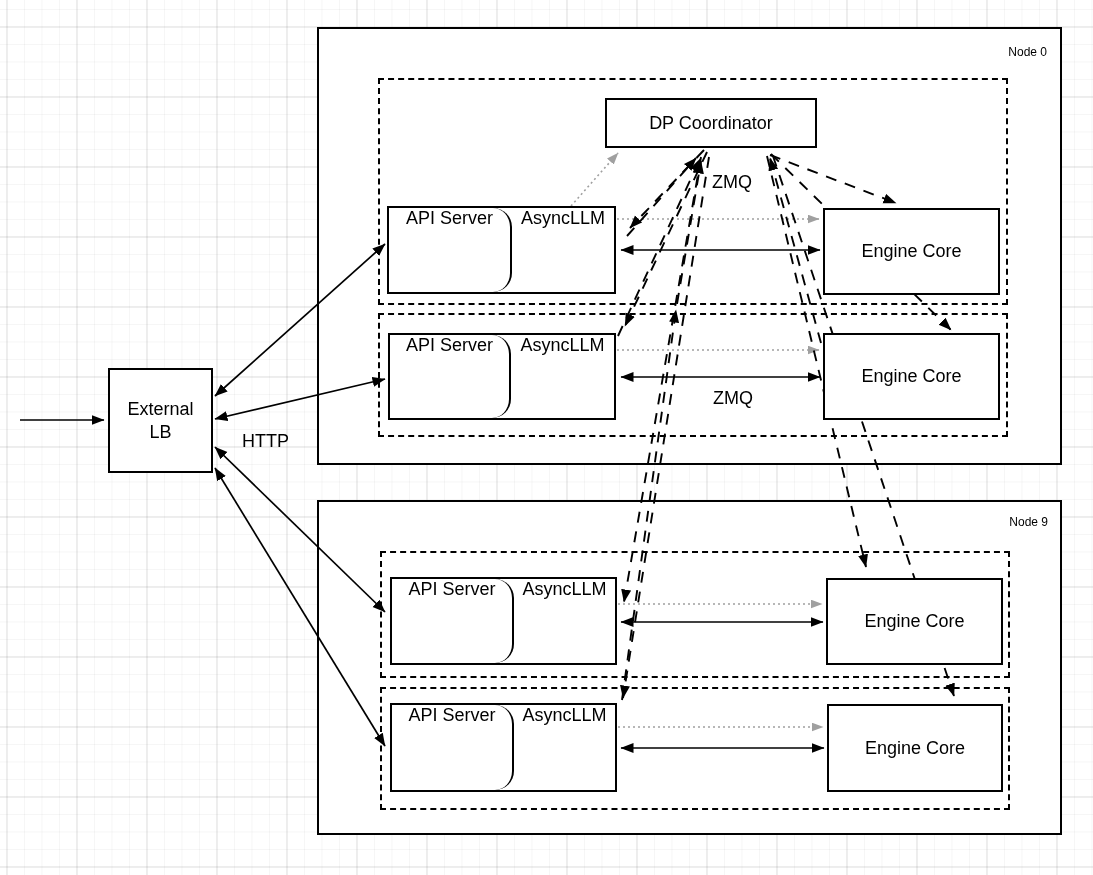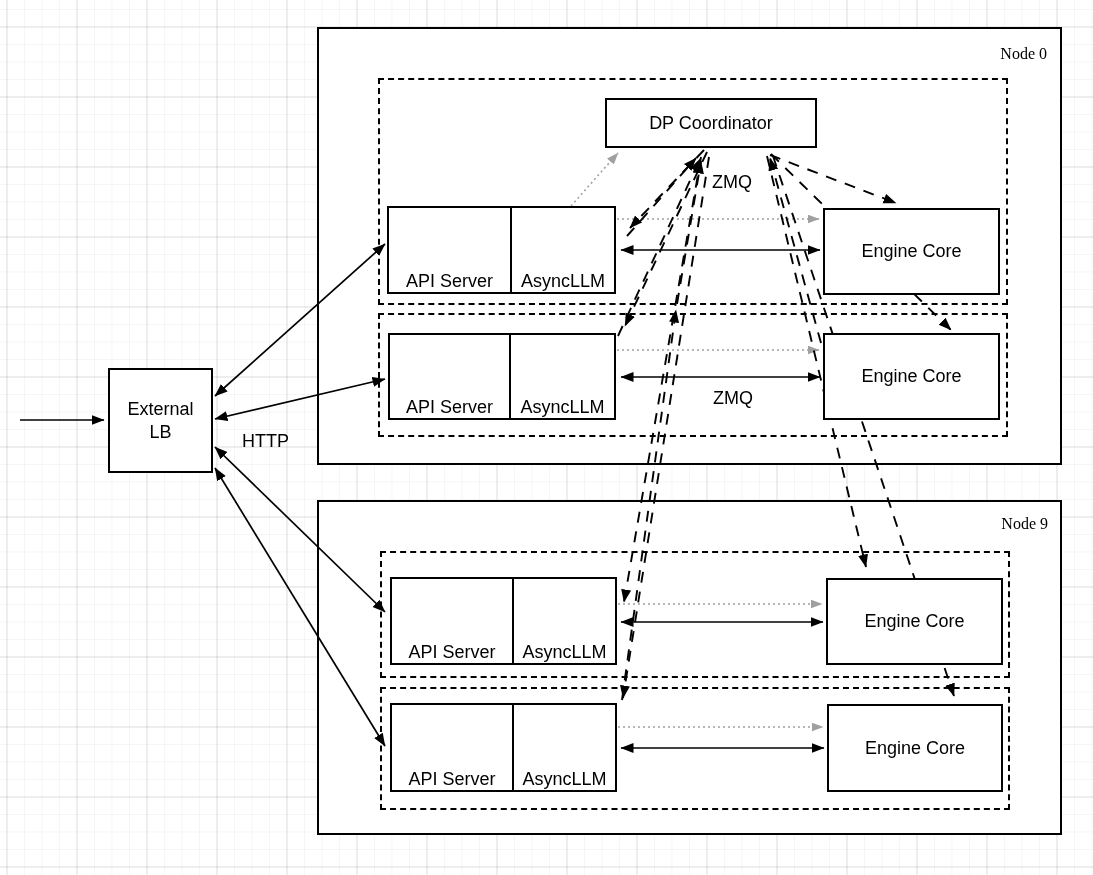--- a/index.html
+++ b/index.html
@@ -19,23 +19,23 @@
     background-position:6.5px 26.5px,6.5px 26.5px,6.5px 26.5px,6.5px 26.5px;
   }
   .nodebox{position:absolute;border:2px solid #000;background:#fff;box-sizing:border-box;z-index:0;}
   .dashedbox{position:absolute;border:2px dashed #000;background:transparent;box-sizing:border-box;z-index:1;}
   #edges{position:absolute;left:0;top:0;z-index:2;}
   .box{position:absolute;background:#fff;border:2px solid #000;box-sizing:border-box;
        display:flex;align-items:center;justify-content:center;text-align:center;
        font-size:18px;line-height:1.25;z-index:3;}
   .duo{position:absolute;background:#fff;border:2px solid #000;box-sizing:border-box;
        display:flex;align-items:stretch;font-size:18px;z-index:3;}
-  .duo .cell{display:flex;align-items:flex-end;justify-content:center;box-sizing:border-box;}
+  .duo .cell{display:flex;align-items:flex-start;justify-content:center;box-sizing:border-box;border-radius:19px;}
   .duo .cell.first{border-right:2px solid #000;}
-  .nodelabel{position:absolute;font-size:16px;z-index:4;white-space:nowrap;font-family:Liberation Serif, serif;}
+  .nodelabel{position:absolute;font-size:12px;z-index:4;white-space:nowrap;}
   .edgelabel{position:absolute;font-size:18px;z-index:4;white-space:nowrap;}
 </style>
 </head>
 <body>
 
 <div class="canvas">
 
   <div class="nodebox" style="left:317px;top:27px;width:745px;height:438px;"></div>
   <div class="nodebox" style="left:317px;top:500px;width:745px;height:335px;"></div>
 

